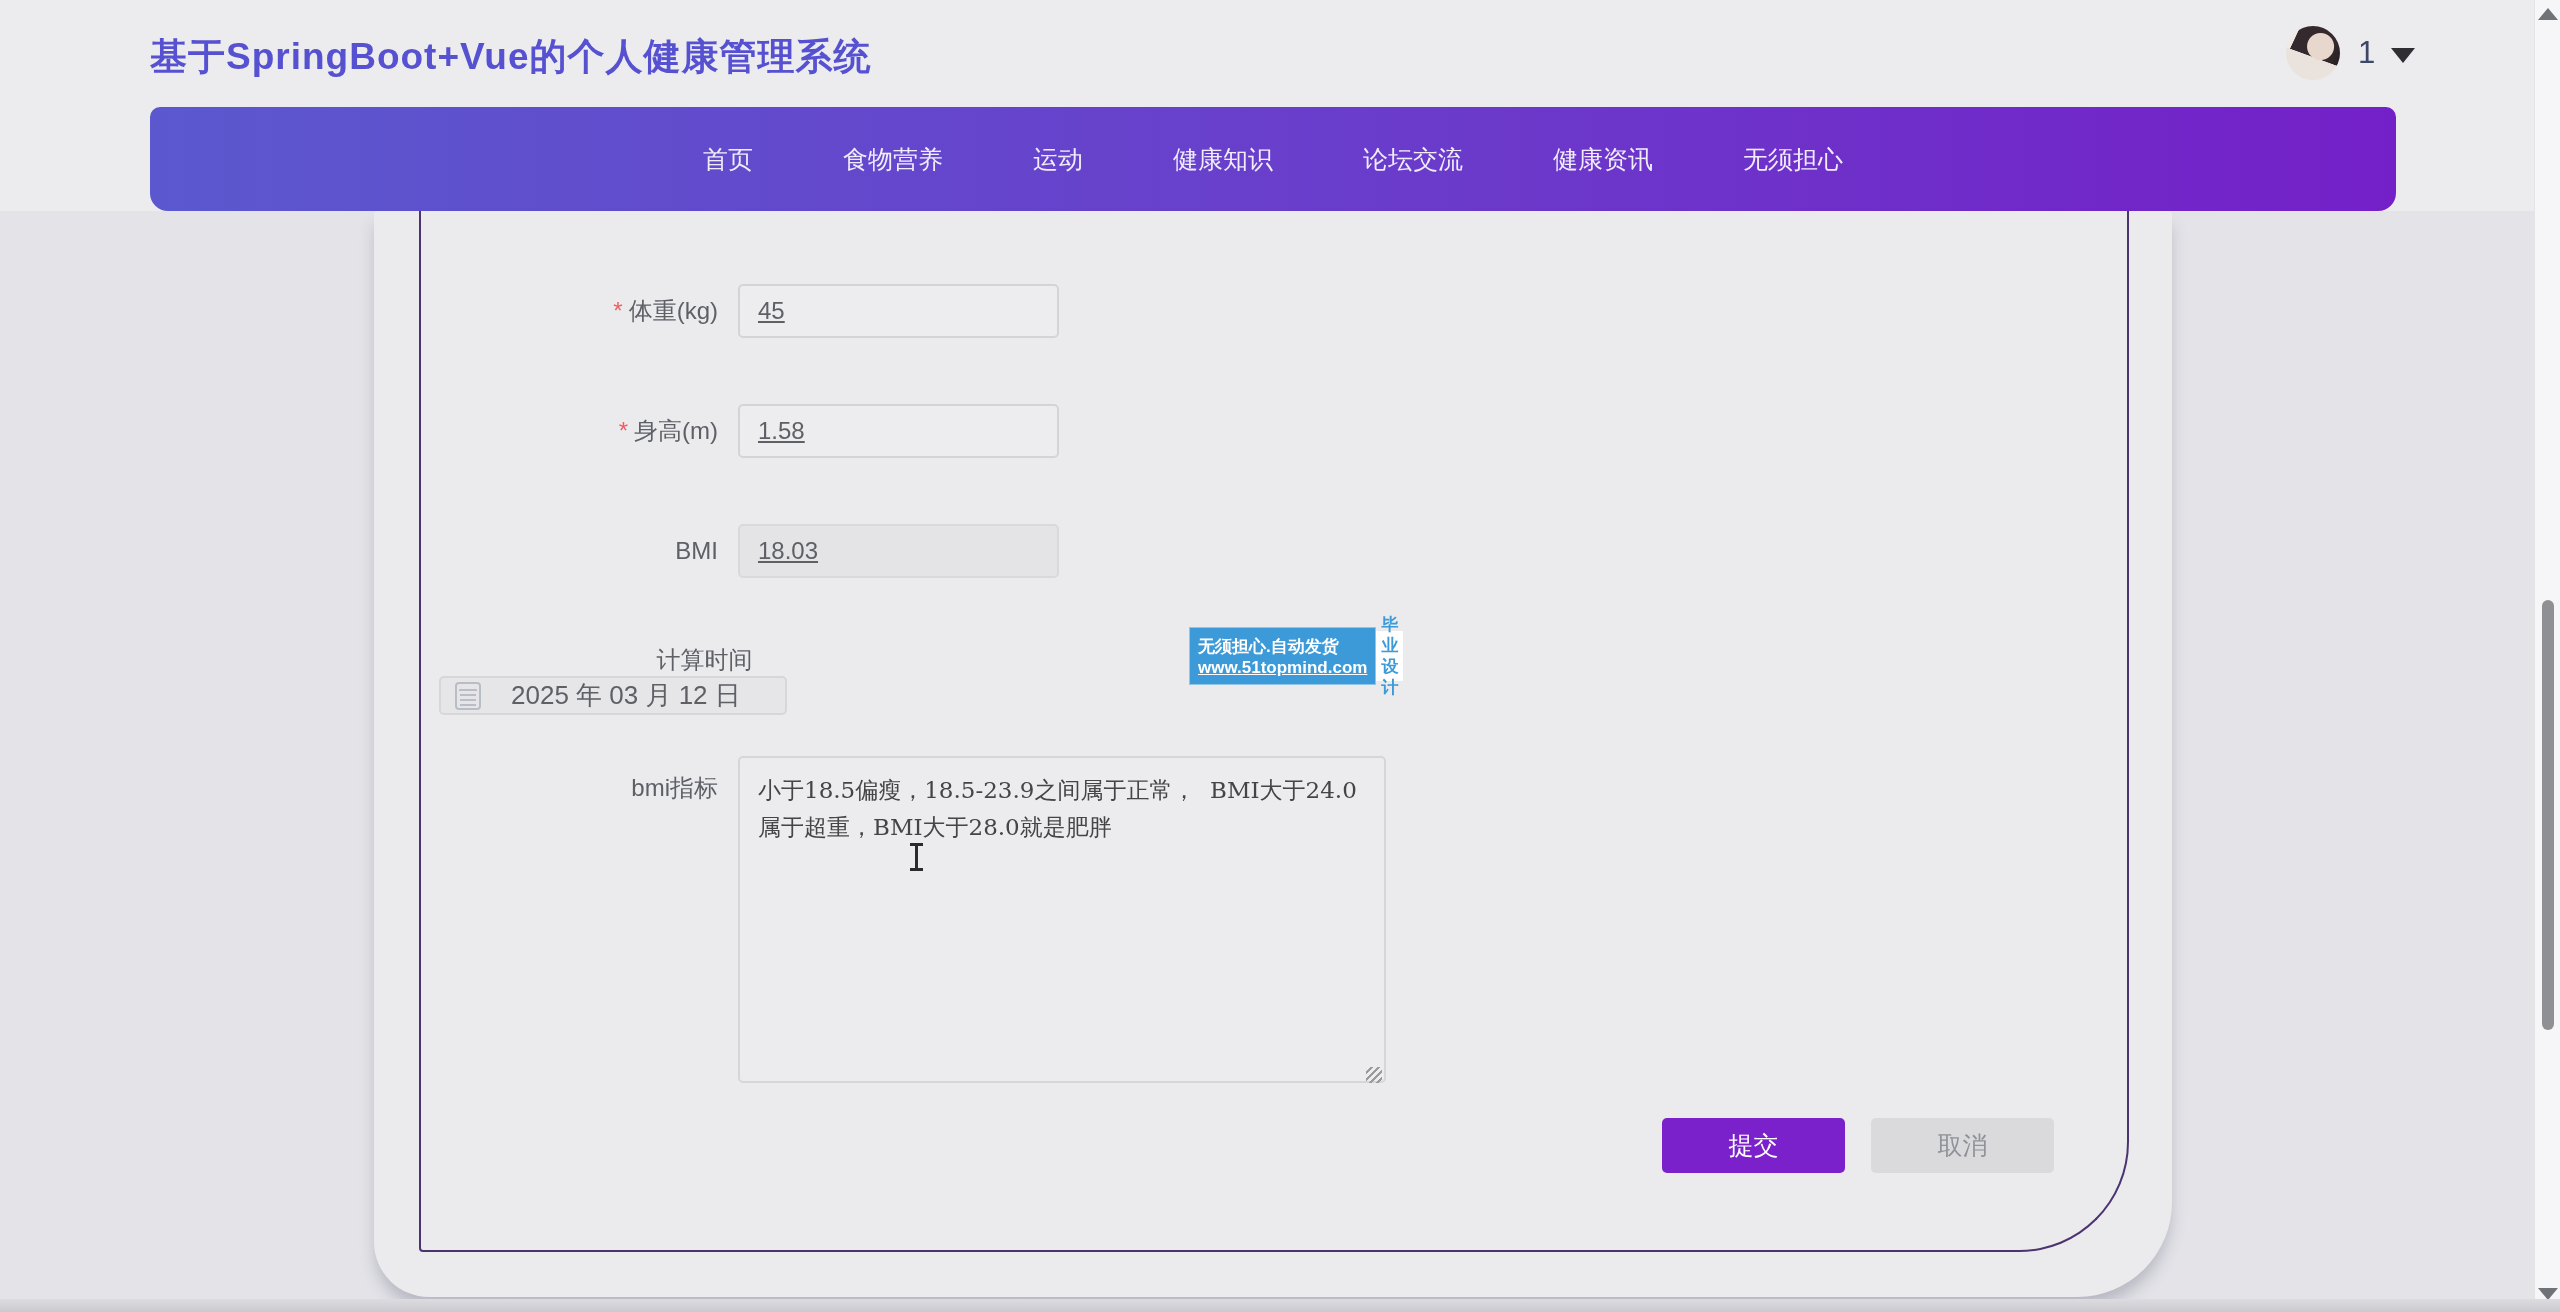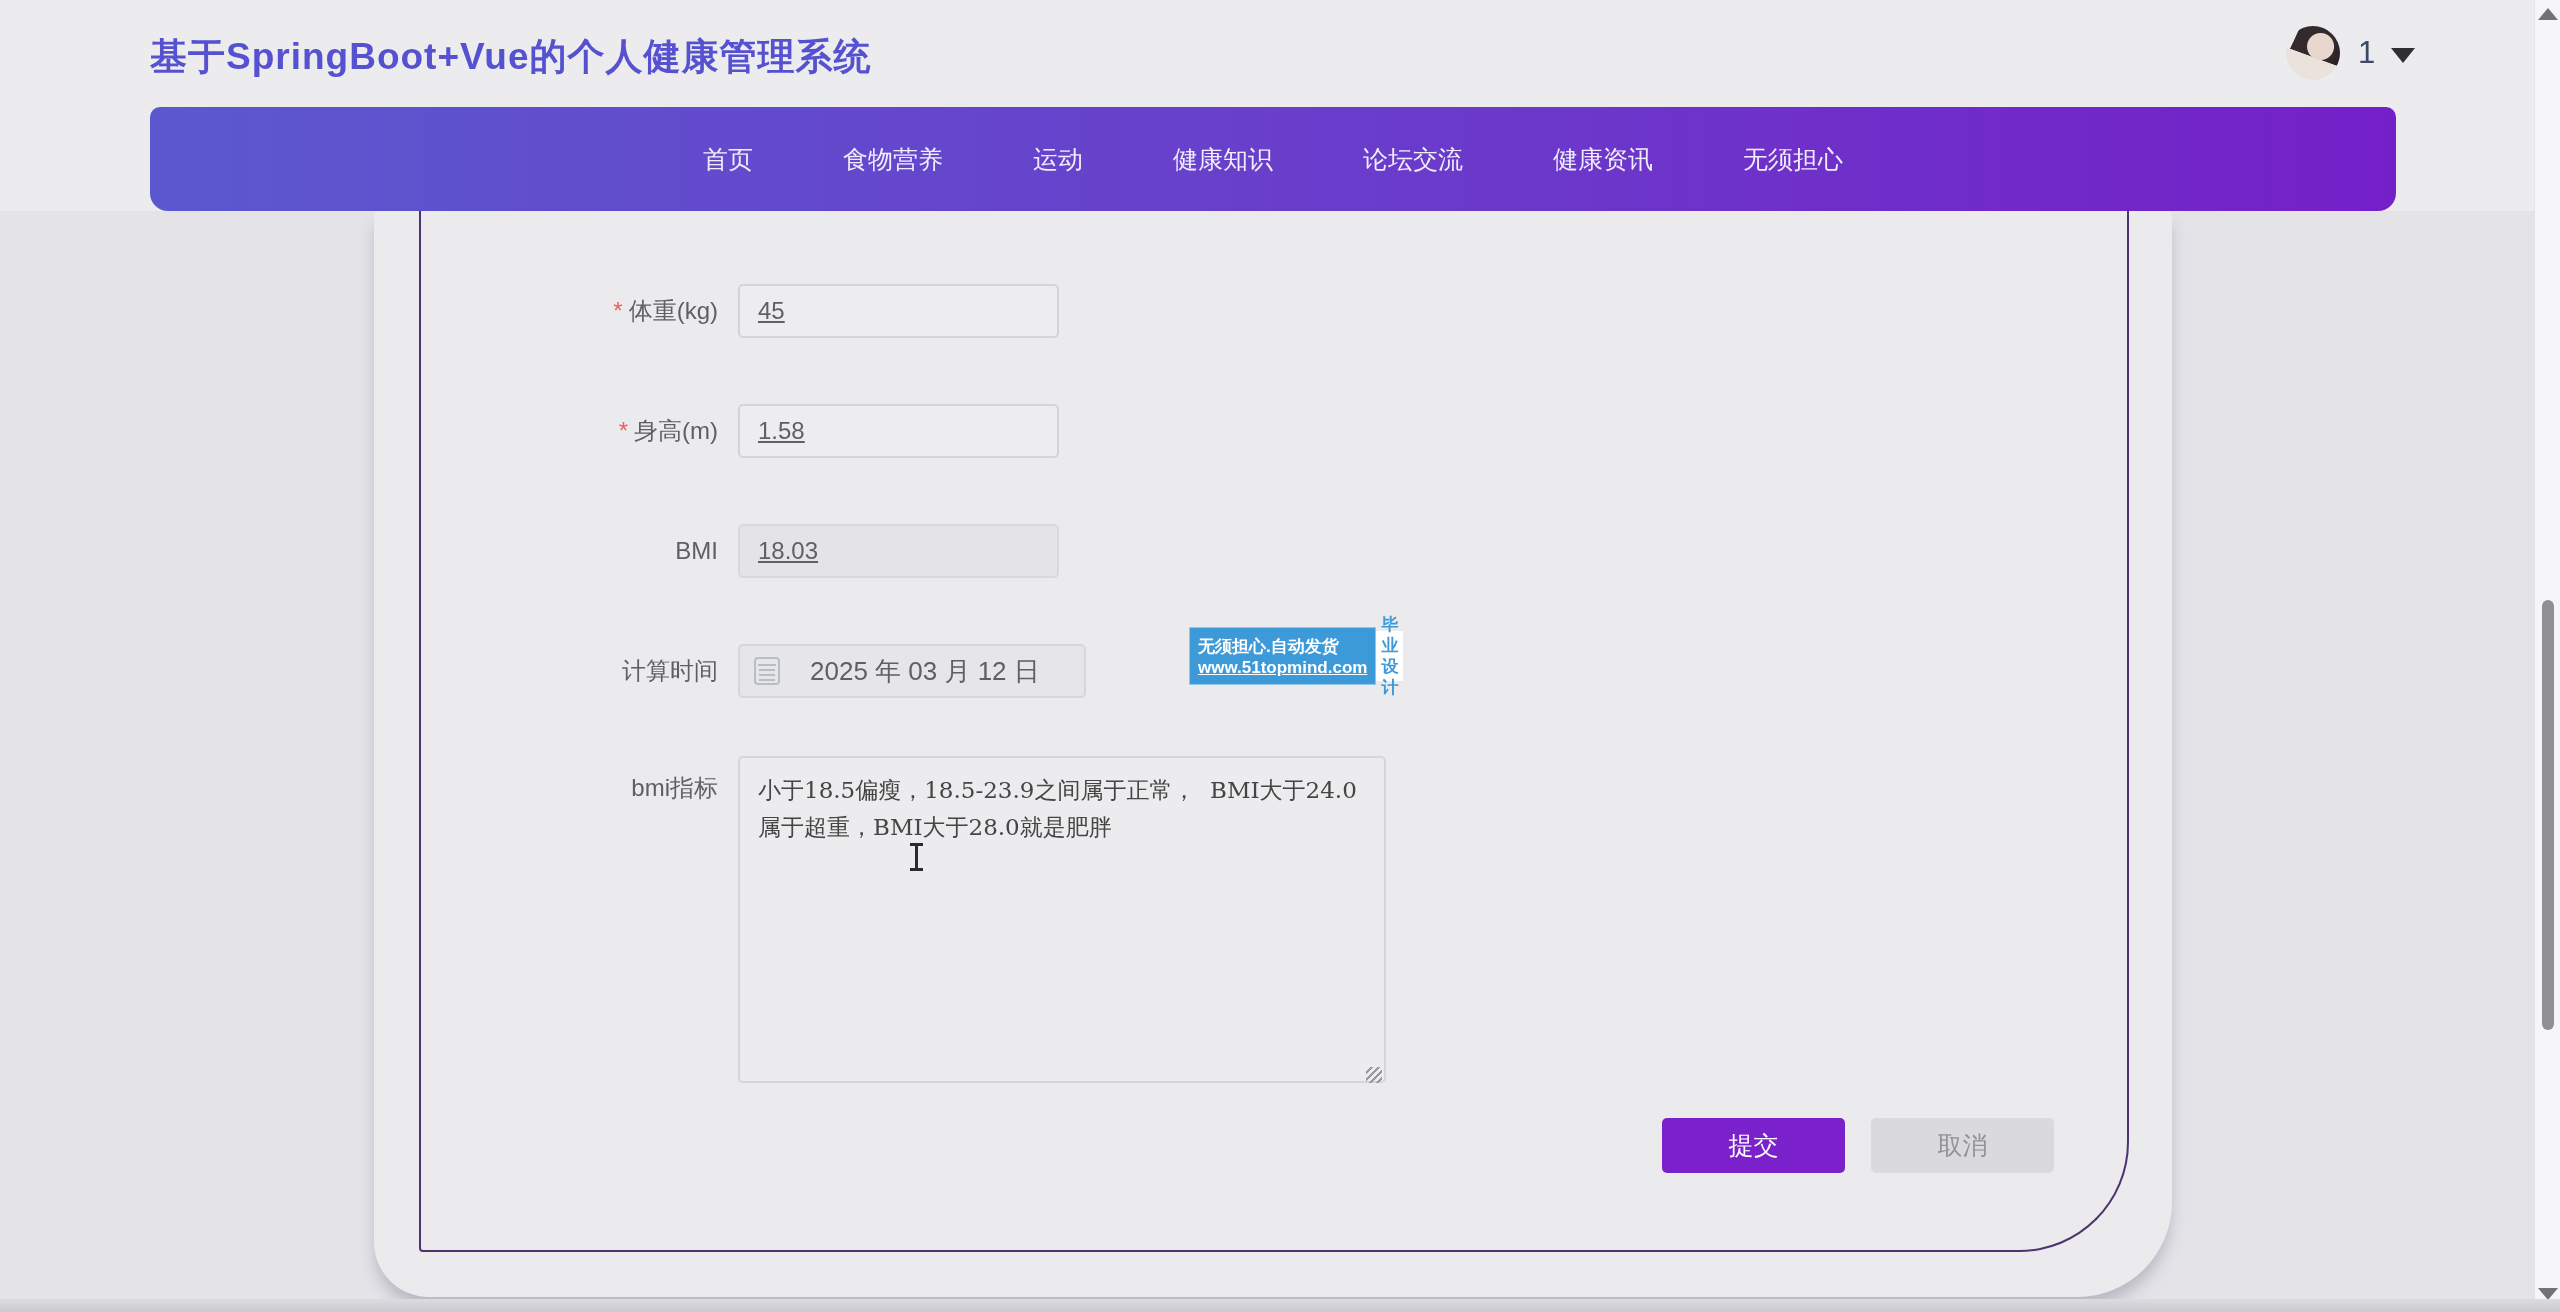--- a/index.html
+++ b/index.html
@@ -125,21 +125,21 @@
   <div class="frow" style="top:404px; height:54px;">
     <div class="flabel"><span class="req">*</span><span>身高(m)</span></div>
     <input class="tinput fctrl" value="1.58" style="">
   </div>
 
   <div class="frow" style="top:524px; height:54px;">
     <div class="flabel">BMI</div>
     <input class="tinput disabled fctrl" readonly="" value="18.03" style="">
   </div>
 
-  <div class="frow" style="top:644px; height:54px;">
+  <div class="frow" style="top:644px; height:54px;flex-direction:column;">
     <div class="flabel">计算时间</div>
     <div class="date-input fctrl">
       <span class="cal-icon"></span>
       <span class="date-text">2025 年 03 月 12 日</span>
     </div>
   </div>
 
   <div class="frow frow-textarea" style="top:756px;">
     <div class="flabel flabel-top">bmi指标</div>
     <div class="fctrl tarea-wrap">

